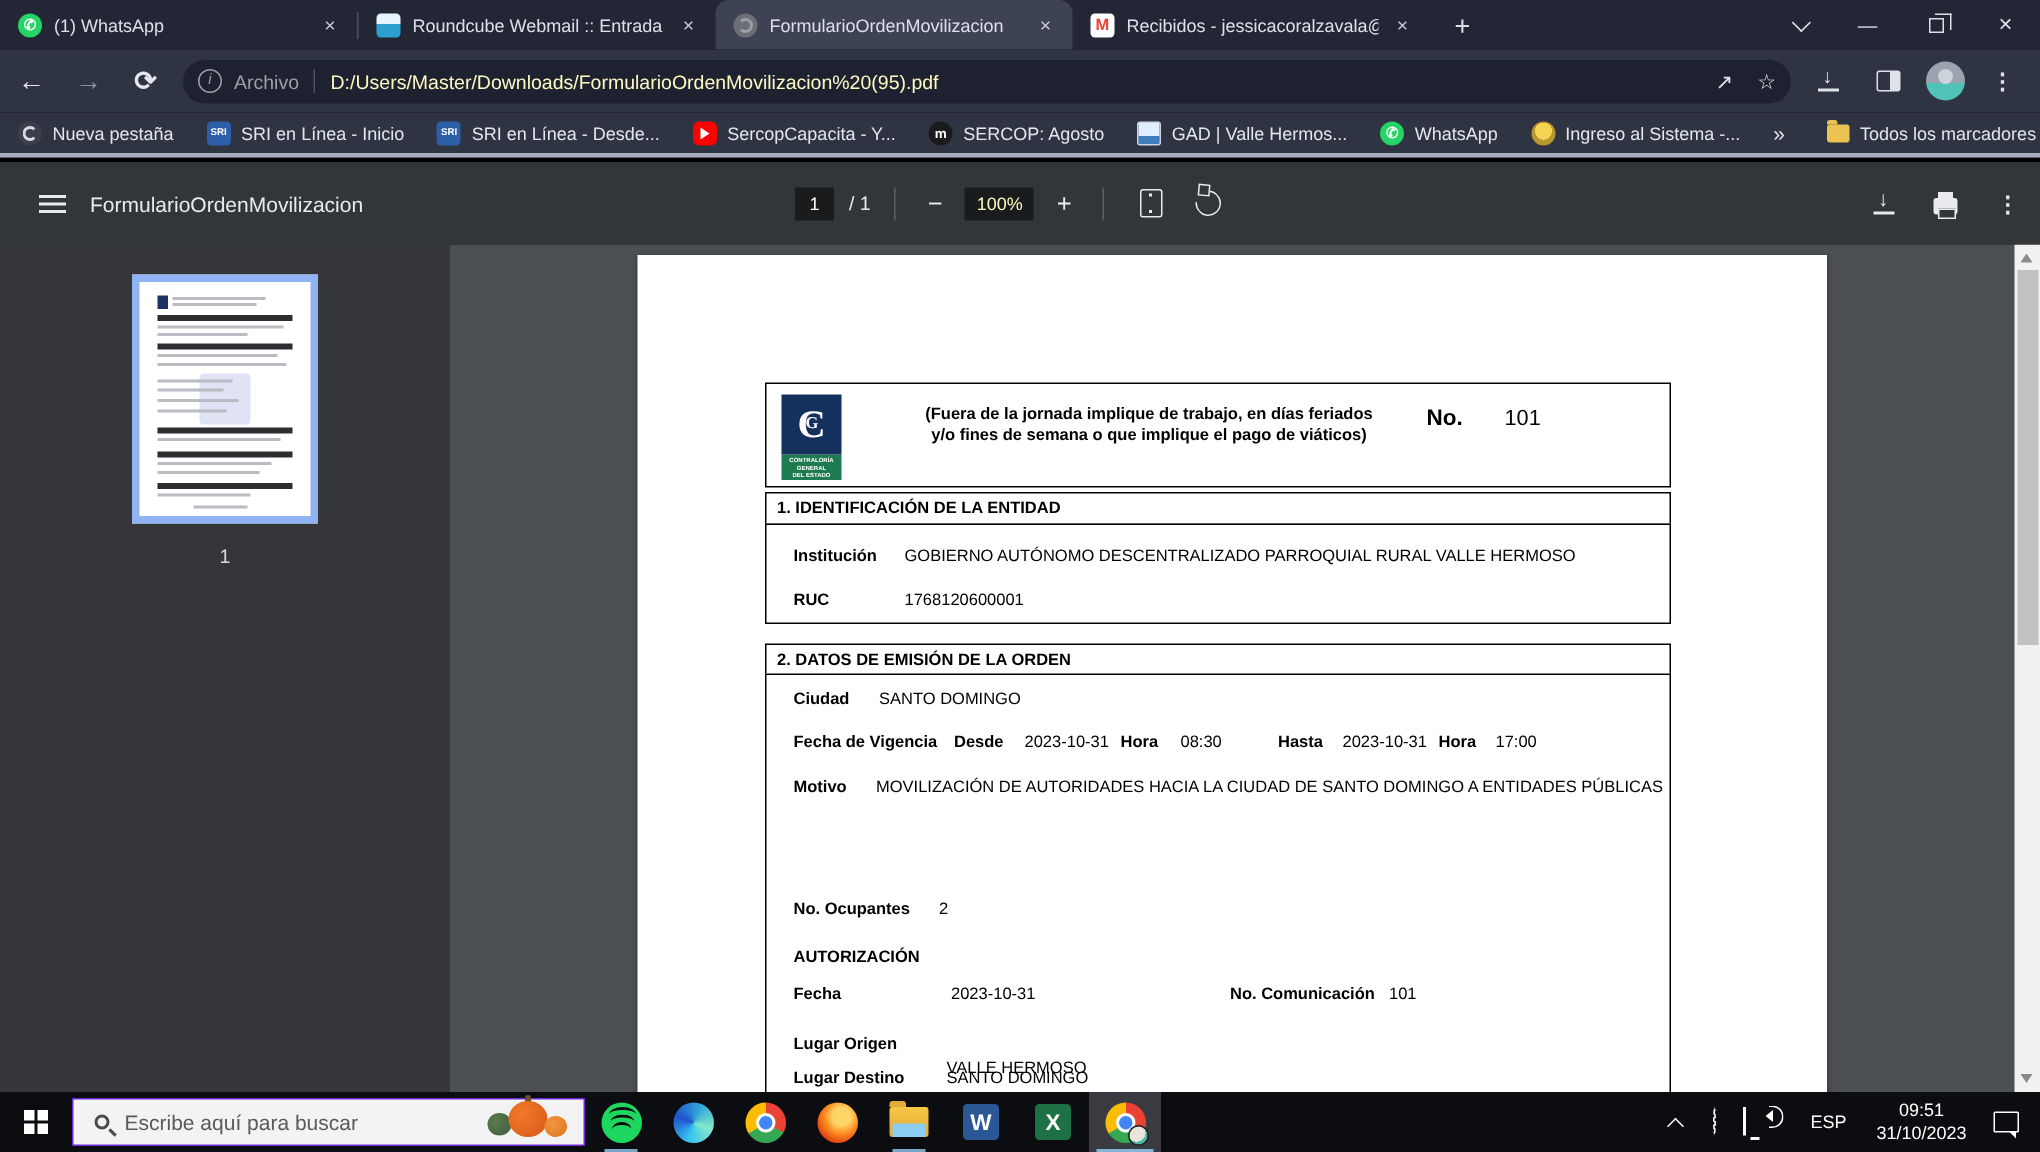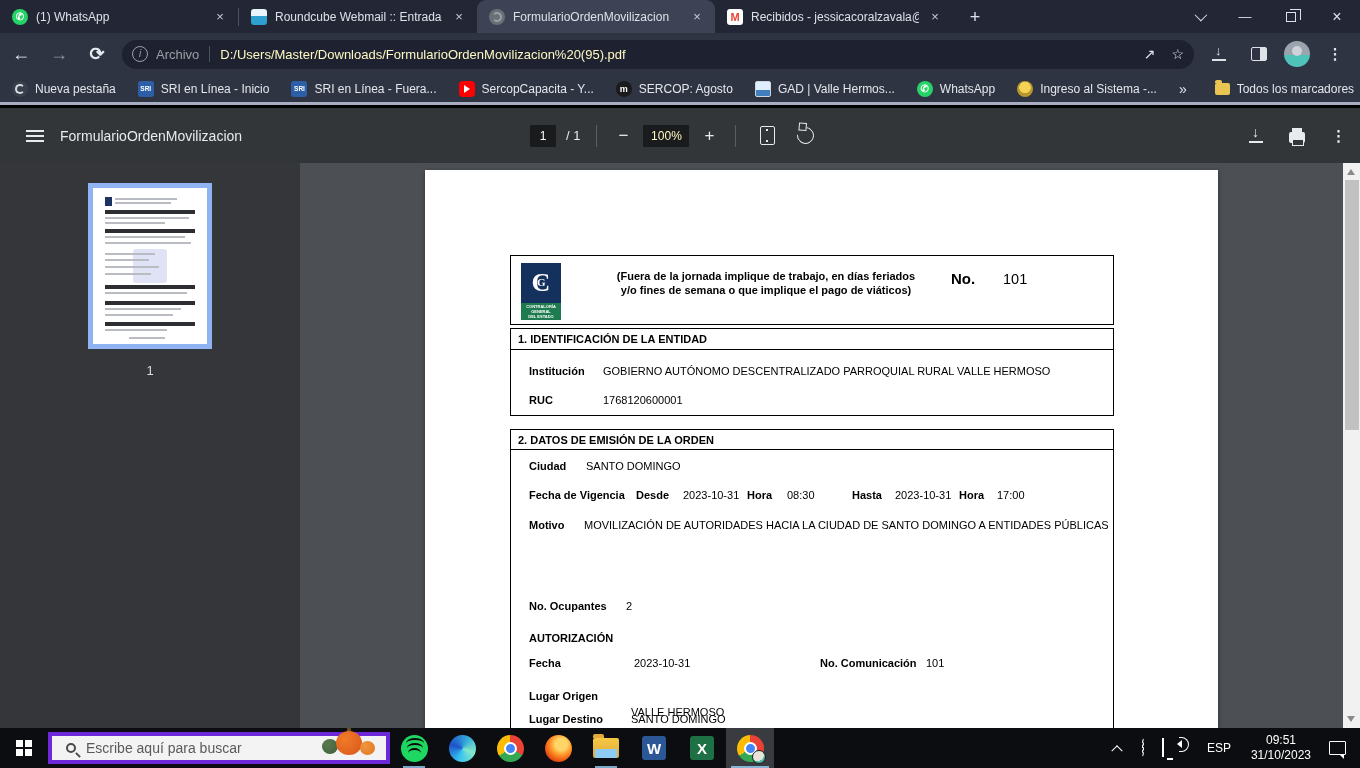--- a/index.html
+++ b/index.html
@@ -136,21 +136,21 @@
   .wm { position:absolute; left:275px; top:367px; width:245px; height:250px; background:#edeffa; overflow:hidden; }
   .wm-c { position:absolute; left:-10px; top:-55px; font-size:255px; font-weight:bold; color:#f8f9fe; font-family:"Liberation Serif", serif; }
   .wm-g { position:absolute; left:95px; top:45px; font-size:120px; font-weight:bold; color:#f8f9fe; font-family:"Liberation Serif", serif; }
   .wm-k { position:absolute; left:128px; top:190px; width:22px; height:70px; background:#f8f9fe; }
 
   
   .taskbar { position:absolute; bottom:0; left:0; width:1360px; height:40px; background:#0c0d10; display:flex; align-items:center; }
   .startbtn { width:48px; height:40px; display:flex; align-items:center; justify-content:center; }
   .winlogo { width:16px; height:16px; display:grid; grid-template-columns:7px 7px; grid-template-rows:7px 7px; gap:2px; }
   .winlogo span { background:#fff; }
-  .searchbox { width:342px; height:32px; background:#f3f3f3; border:4px solid #6d28d9; display:flex; align-items:center; padding:0 8px; position:relative; }
+  .searchbox { width:342px; height:32px; background:#f3f3f3; border:1px solid #6d28d9; display:flex; align-items:center; padding:0 8px; position:relative; }
   .mag { width:10px; height:10px; border:2px solid #4a4a4a; border-radius:50%; position:relative; margin:0 10px 0 6px; flex:none; }
   .mag::after { content:""; position:absolute; width:6px; height:2px; background:#4a4a4a; transform:rotate(45deg); top:9px; left:7px; }
   .search-text { color:#5a5a5a; font-size:14px; }
   .pumpkins { position:absolute; right:4px; bottom:1px; width:72px; height:30px; }
   .pk { position:absolute; border-radius:50%; }
   .pk1 { width:26px; height:24px; background:radial-gradient(circle at 35% 35%, #f07b28, #d9561b); left:26px; top:2px; }
   .pk2 { width:16px; height:15px; background:radial-gradient(circle at 35% 35%, #5b7a4e, #3f5e3c); left:12px; top:10px; }
   .pk3 { width:15px; height:14px; background:radial-gradient(circle at 35% 35%, #f2953f, #dd7720); left:50px; top:12px; }
   .pk-stem { position:absolute; width:4px; height:6px; background:#6b4f2a; left:37px; top:-2px; border-radius:2px; }
   .ticons { display:flex; height:40px; }
@@ -255,21 +255,21 @@
     <div class="bm">
       <span class="bmi newtab"></span>
       <span>Nueva pestaña</span>
     </div>
     <div class="bm">
       <span class="bmi sri">SRI</span>
       <span>SRI en Línea - Inicio</span>
     </div>
     <div class="bm">
       <span class="bmi sri">SRI</span>
-      <span>SRI en Línea - Fuera...</span>
+      <span>SRI en Línea - Desde...</span>
     </div>
     <div class="bm">
       <span class="bmi yt"></span>
       <span>SercopCapacita - Y...</span>
     </div>
     <div class="bm">
       <span class="bmi sercop">m</span>
       <span>SERCOP: Agosto</span>
     </div>
     <div class="bm">

